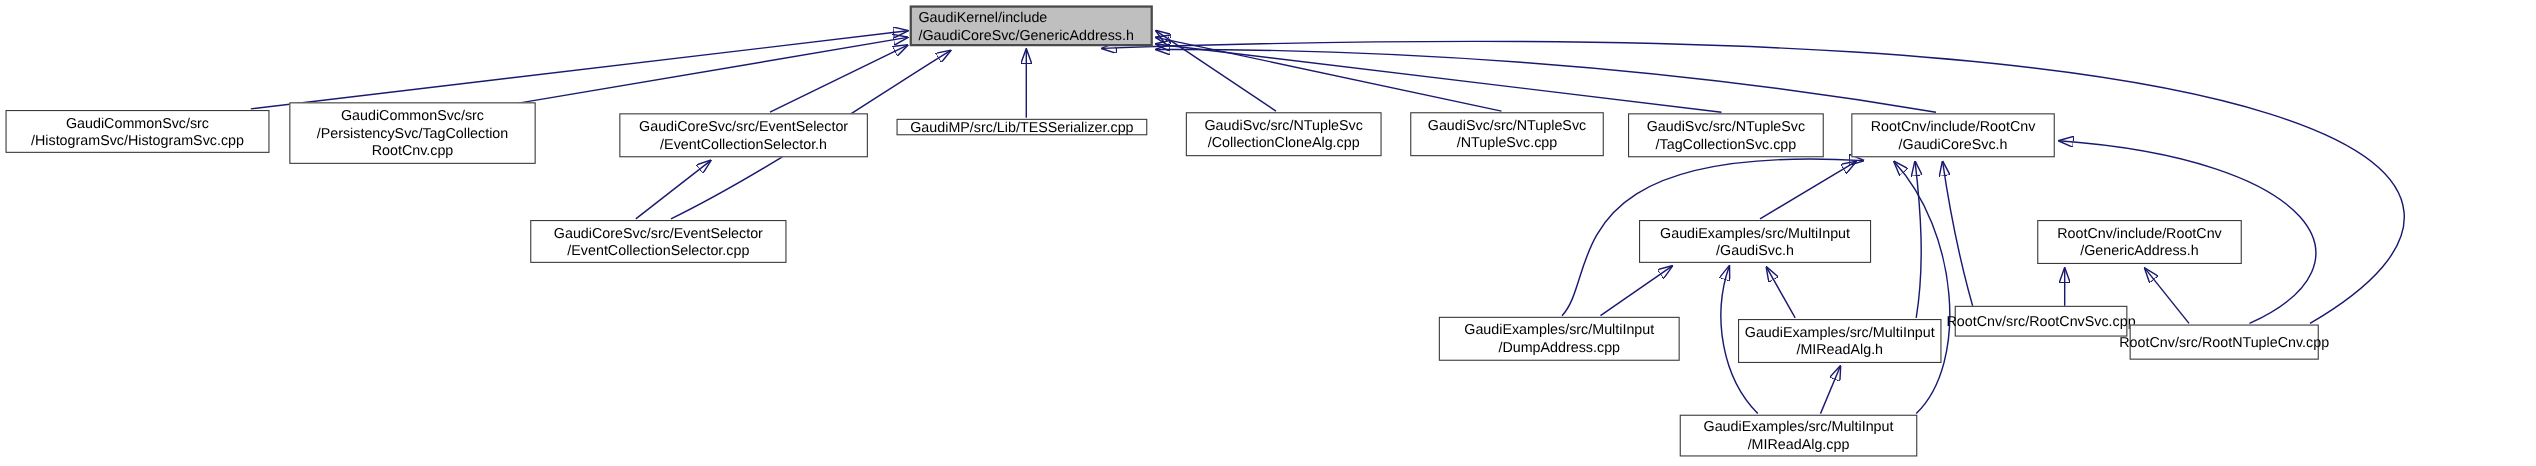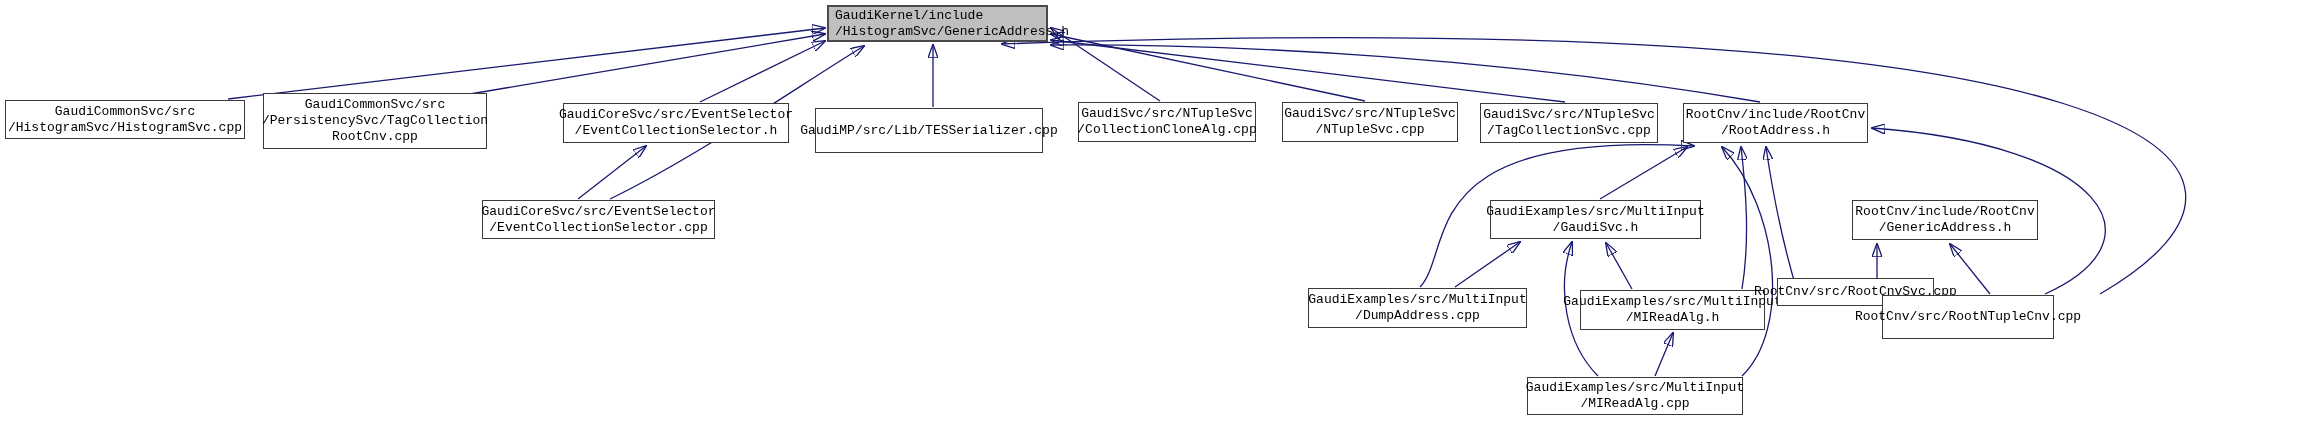--- a/index.html
+++ b/index.html
@@ -1,21 +1,21 @@
 <!DOCTYPE html>
 <html><head>
 <meta charset="utf-8">
 <style>
   html,body{margin:0;padding:0;background:#ffffff;}
   #stage{
     position:relative;
     width:2305px;
     height:424px;
     background:#ffffff;
-    font-family:Liberation Mono, monospace;
+    font-family:Liberation Sans, sans-serif;
     overflow:hidden;
   }
   #edges{position:absolute;left:0;top:0;width:2305px;height:424px;}
   #edges path{fill:none;stroke:#191970;stroke-width:1.3px;}
   .node{
     position:absolute;
     box-sizing:border-box;
     background:#ffffff;
     border:1px solid #3a3a3a;
     color:#000000;
@@ -70,53 +70,53 @@
     <path d="M1742,376 C1790,330 1780,210 1722,147" marker-end="url(#arrow)"></path>
     <path d="M1798,294 C1783,245 1773,195 1766,147" marker-end="url(#arrow)"></path>
     <path d="M1877,294 L1877,244" marker-end="url(#arrow)"></path>
     <path d="M1990,294 L1950,244" marker-end="url(#arrow)"></path>
     <path d="M2045,294 C2165,240 2105,145 1872,128" marker-end="url(#arrow)"></path>
   </svg>
 
   <div id="nodes">
       <div class="node current" style="left: 827px; top: 5px; width: 221px; height: 37px;">
         <span>GaudiKernel/include</span>
-        <span>/HistogramSvc/GenericAddress.h</span>
+        <span>/GaudiCoreSvc/GenericAddress.h</span>
       </div>
       <div class="node" style="left: 5px; top: 100px; width: 240px; height: 39px;">
         <span>GaudiCommonSvc/src</span>
         <span>/HistogramSvc/HistogramSvc.cpp</span>
       </div>
       <div class="node" style="left: 263px; top: 93px; width: 224px; height: 56px;">
         <span>GaudiCommonSvc/src</span>
         <span>/PersistencySvc/TagCollection</span>
         <span>RootCnv.cpp</span>
       </div>
       <div class="node" style="left: 563px; top: 103px; width: 226px; height: 40px;">
         <span>GaudiCoreSvc/src/EventSelector</span>
         <span>/EventCollectionSelector.h</span>
       </div>
-      <div class="node" style="left: 815px; top: 108px; width: 228px; height: 45px;">
+      <div class="node" style="left: 815px; top: 108px; width: 228px; height: 15px;">
         <span>GaudiMP/src/Lib/TESSerializer.cpp</span>
       </div>
       <div class="node" style="left: 1078px; top: 102px; width: 178px; height: 40px;">
         <span>GaudiSvc/src/NTupleSvc</span>
         <span>/CollectionCloneAlg.cpp</span>
       </div>
       <div class="node" style="left: 1282px; top: 102px; width: 176px; height: 40px;">
         <span>GaudiSvc/src/NTupleSvc</span>
         <span>/NTupleSvc.cpp</span>
       </div>
       <div class="node" style="left: 1480px; top: 103px; width: 178px; height: 40px;">
         <span>GaudiSvc/src/NTupleSvc</span>
         <span>/TagCollectionSvc.cpp</span>
       </div>
       <div class="node" style="left: 1683px; top: 103px; width: 185px; height: 40px;">
         <span>RootCnv/include/RootCnv</span>
-        <span>/RootAddress.h</span>
+        <span>/GaudiCoreSvc.h</span>
       </div>
       <div class="node" style="left: 482px; top: 200px; width: 233px; height: 39px;">
         <span>GaudiCoreSvc/src/EventSelector</span>
         <span>/EventCollectionSelector.cpp</span>
       </div>
       <div class="node" style="left: 1490px; top: 200px; width: 211px; height: 39px;">
         <span>GaudiExamples/src/MultiInput</span>
         <span>/GaudiSvc.h</span>
       </div>
       <div class="node" style="left: 1852px; top: 200px; width: 186px; height: 40px;">
@@ -127,21 +127,21 @@
         <span>GaudiExamples/src/MultiInput</span>
         <span>/DumpAddress.cpp</span>
       </div>
       <div class="node" style="left: 1580px; top: 290px; width: 185px; height: 40px;">
         <span>GaudiExamples/src/MultiInput</span>
         <span>/MIReadAlg.h</span>
       </div>
       <div class="node" style="left: 1777px; top: 278px; width: 157px; height: 28px;">
         <span>RootCnv/src/RootCnvSvc.cpp</span>
       </div>
-      <div class="node" style="left: 1882px; top: 295px; width: 172px; height: 44px;">
+      <div class="node" style="left: 1936px; top: 295px; width: 172px; height: 32px;">
         <span>RootCnv/src/RootNTupleCnv.cpp</span>
       </div>
       <div class="node" style="left: 1527px; top: 377px; width: 216px; height: 38px;">
         <span>GaudiExamples/src/MultiInput</span>
         <span>/MIReadAlg.cpp</span>
       </div>
     </div>
 </div>
 
 </body></html>

